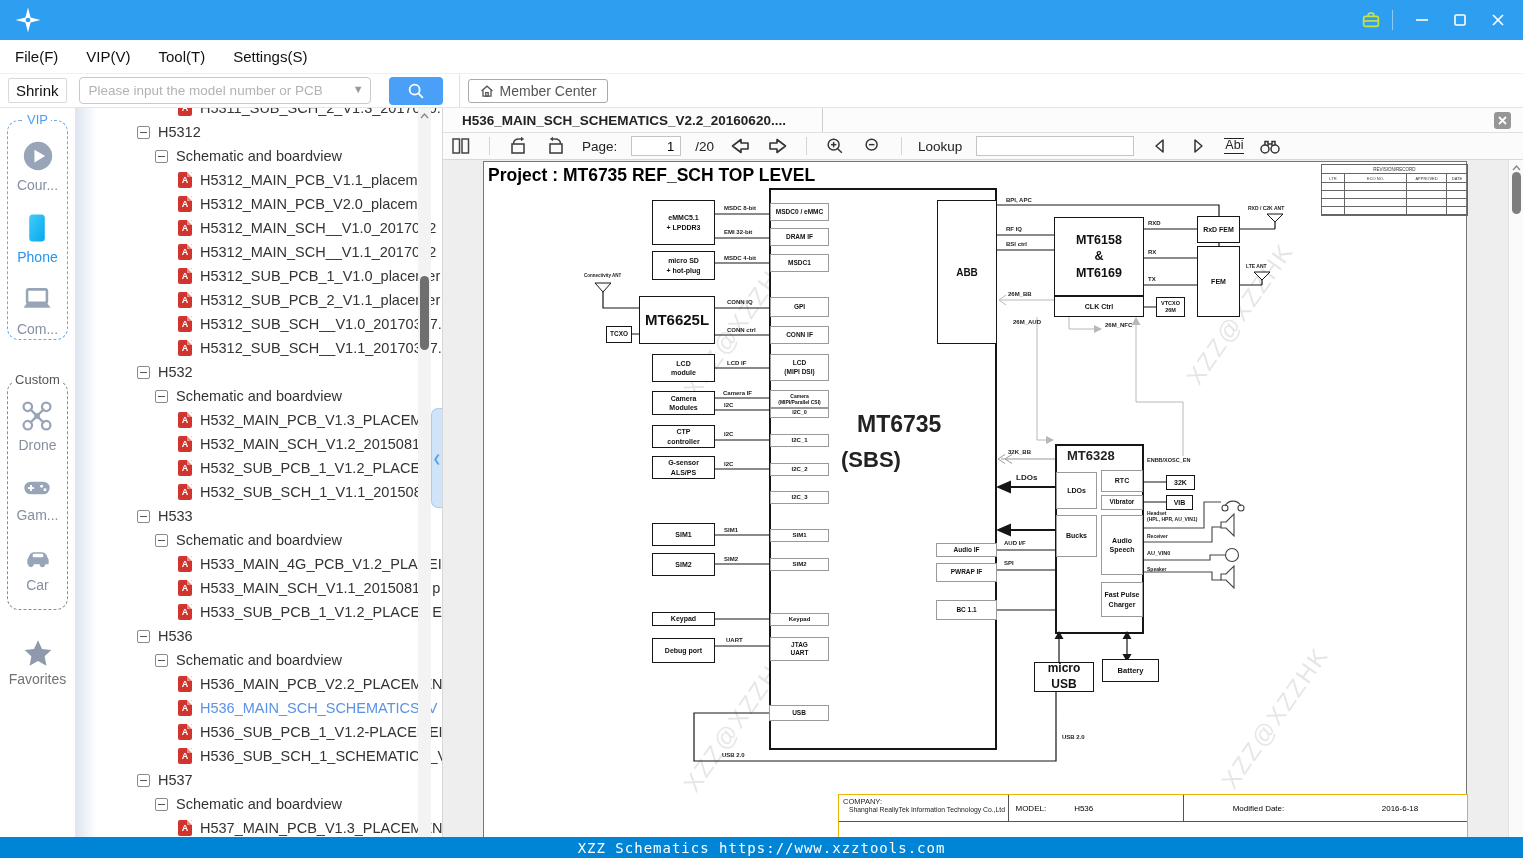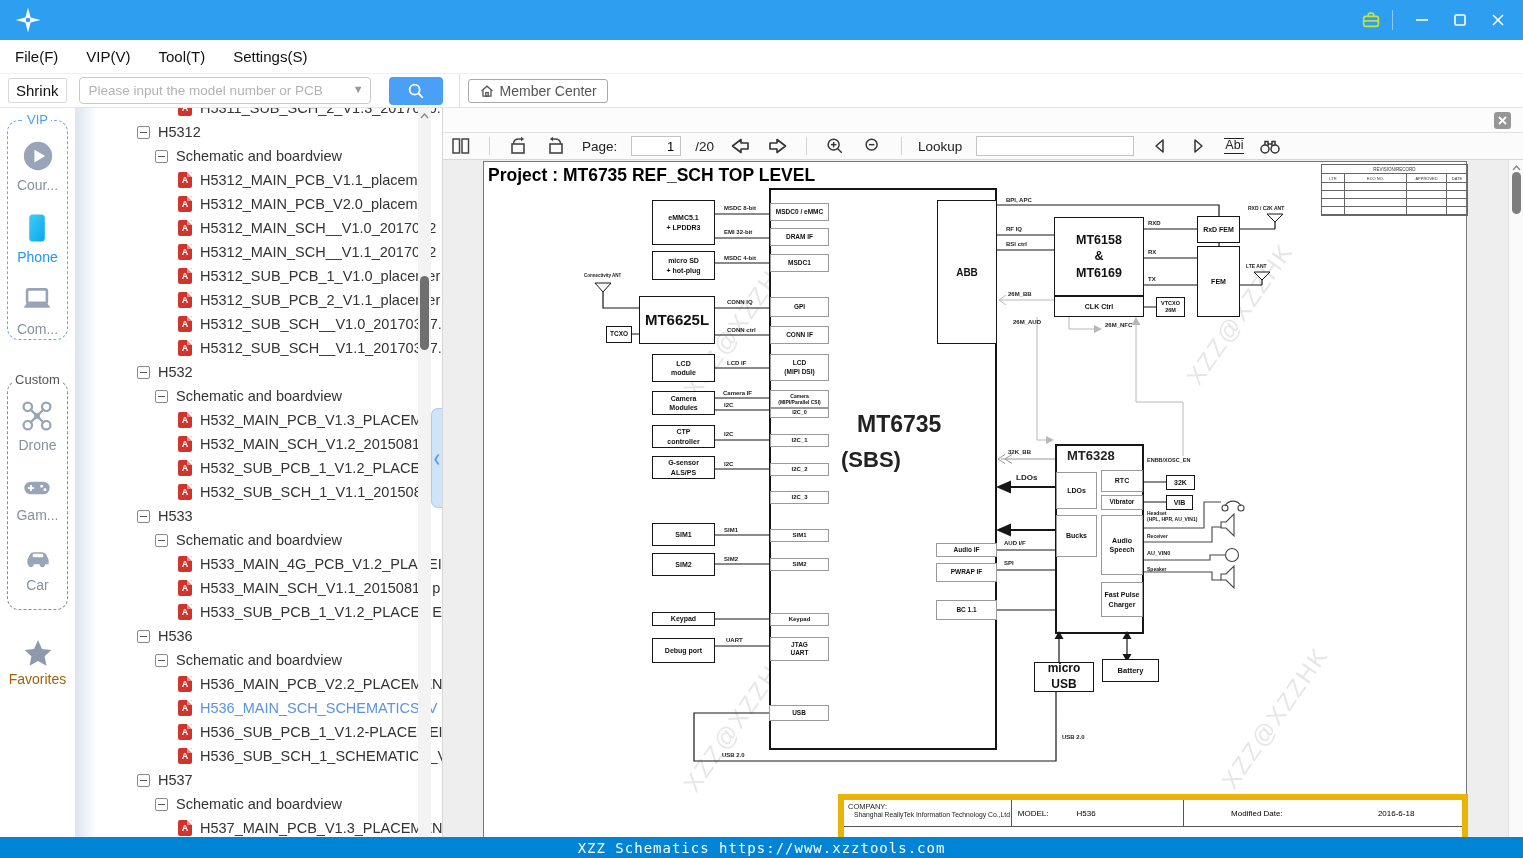--- a/index.html
+++ b/index.html
@@ -34,21 +34,21 @@
   
   #sidebar { width:75px; position:relative; background:#fff; flex:none; }
   .sb-group { position:absolute; left:7px; width:61px; border:1.5px dashed #6aa9ef; border-radius:12px; display:flex; flex-direction:column; align-items:center; }
   .sb-group.custom { border-color:#8b8b8b; }
   .sb-cap { position:absolute; top:-9px; background:#fff; padding:0 3px; font-size:13px; color:#4a9ff5; }
   .sb-group.custom .sb-cap { color:#555; }
   .sb-item { display:flex; flex-direction:column; align-items:center; margin-top:18px; }
   .sb-item .lbl { font-size:14px; color:#8590a0; margin-top:4px; }
   .sb-item.active .lbl { color:#2196f3; }
   #favorites { position:absolute; left:0; width:75px; top:529px; display:flex; flex-direction:column; align-items:center; }
-  #favorites .lbl { font-size:14px; color:#a16207; margin-top:2px; }
+  #favorites .lbl { font-size:14px; color:#737373; margin-top:2px; }
 
   
   #treepanel { width:368px; flex:none; position:relative; background:#fff; border-right:1px solid #d8d8d8; overflow:hidden; }
   #tree-grad { position:absolute; left:0; top:0; bottom:0; width:22px; background:linear-gradient(90deg,#dde4f0,rgba(255,255,255,0)); pointer-events:none; }
   .trow { position:absolute; left:0; width:100%; height:24px; display:flex; align-items:center; font-size:14.5px; color:#333; white-space:nowrap; }
   .trow .minus { width:13px; height:13px; border:1px solid #8a8a8a; border-radius:2px; position:relative; flex:none; }
   .trow .minus::after { content:""; position:absolute; left:2px; right:2px; top:5px; height:1.5px; background:#555; }
   .trow .gap { width:8px; flex:none; }
   .pdficon { width:14px; height:16px; background:#d0342c; border-radius:2px; position:relative; flex:none; display:flex; align-items:center; justify-content:center; }
   .pdficon::before { content:"A"; color:#fff; font-size:9px; font-weight:bold; font-family:"Liberation Sans",sans-serif; }
@@ -86,21 +86,21 @@
   #revtable { position:absolute; left:837px; top:2px; width:147px; z-index:3; border:1px solid #666; font-weight:normal; }
   #revtable .rh { height:9px; border-bottom:1px solid #666; font-size:4.5px; text-align:center; color:#333; line-height:9px; }
   #revtable .rc { display:flex; height:9px; border-bottom:1px solid #666; }
   #revtable .rc div { font-size:4px; text-align:center; color:#333; border-right:1px solid #666; line-height:9px; overflow:hidden; }
   #revtable .re { display:flex; height:8px; border-bottom:1px solid #666; }
   #revtable .re div { border-right:1px solid #666; }
   #revtable .rc div:last-child, #revtable .re div:last-child { border-right:none; }
   .rw1{width:23px;flex:none}.rw2{width:62px;flex:none}.rw3{width:40px;flex:none}.rw4{width:20px;flex:none}
 
   
-  #tblock { position:absolute; left:354px; top:632px; width:630px; height:53px; border:6px solid #eab308; z-index:3; background:#fff; }
+  #tblock { position:absolute; left:354px; top:632px; width:630px; height:53px; border:1px solid #eab308; z-index:3; background:#fff; }
   .tb-r1 { display:flex; height:27px; border-bottom:1px solid #555; }
   .tb-r2 { display:flex; height:25px; }
   .tbc { border-right:1px solid #555; overflow:hidden; }
   .tbc:last-child { border-right:none; }
   .tb-lab { font-size:7.5px; color:#222; }
   .tb-small { font-size:6.8px; color:#222; }
   .c-company { width:171px; padding:2px 0 0 4px; }
   .c-model { width:175px; display:flex; align-items:center; gap:28px; padding-left:6px; font-size:8px; }
   .c-mod { width:284px; display:flex; align-items:center; justify-content:space-around; font-size:8px; }
   .r2c { display:flex; align-items:flex-start; padding:3px 0 0 4px; font-size:8px; color:#222; }
@@ -415,20 +415,21 @@
       <svg width="13" height="12" viewBox="0 0 13 12">
           <polyline points="3,8 6.5,4 10,8" fill="none" stroke="#888" stroke-width="1.4"></polyline>
         </svg>
       <div id="tree-thumb" style="top:168px; height:74px;"></div>
     </div>
     <div id="collapse-tab">❮</div>
   </div>
 
   <div id="viewer">
     <div id="tabrow">
+      <div id="doc-tab">H536_MAIN_SCH_SCHEMATICS_V2.2_20160620....</div>
       <div id="tab-close">
         <svg width="11" height="11" viewBox="0 0 11 11" stroke="#fff" stroke-width="1.8">
             <line x1="2" y1="2" x2="9" y2="9"></line>
             <line x1="9" y1="2" x2="2" y2="9"></line>
           </svg>
       </div>
     </div>
 
     <div id="toolbar">
       <span class="tbi">

